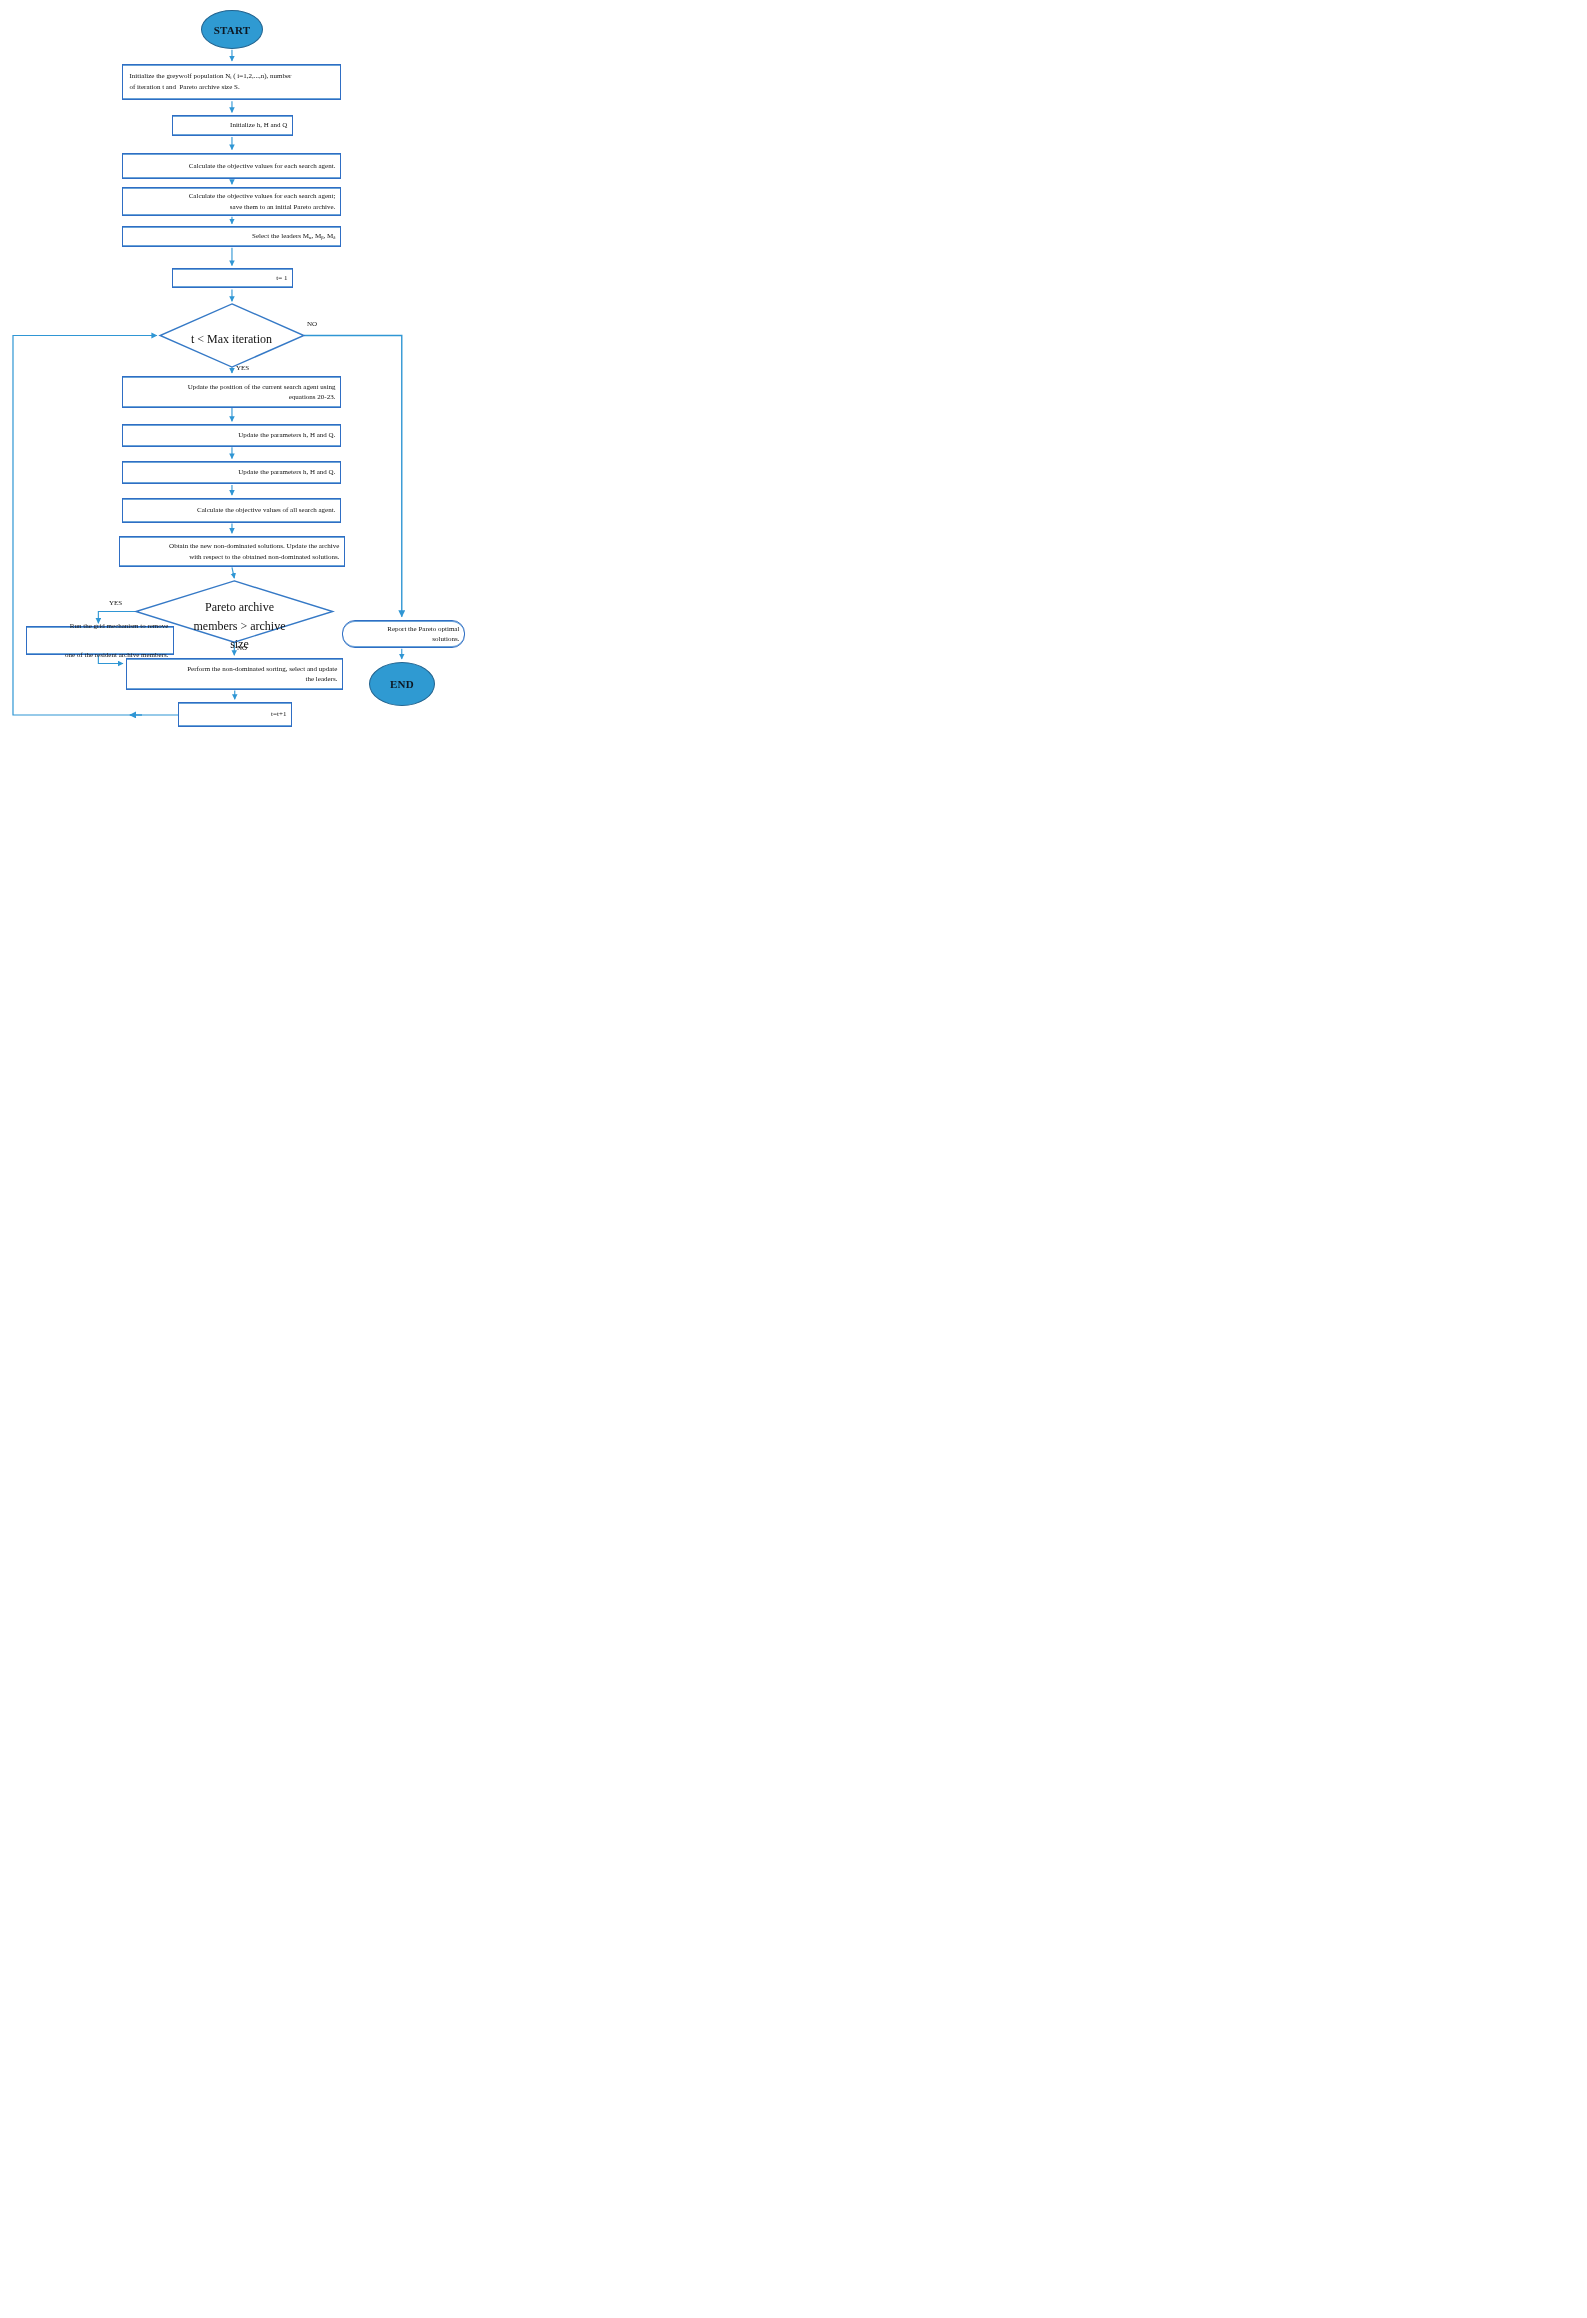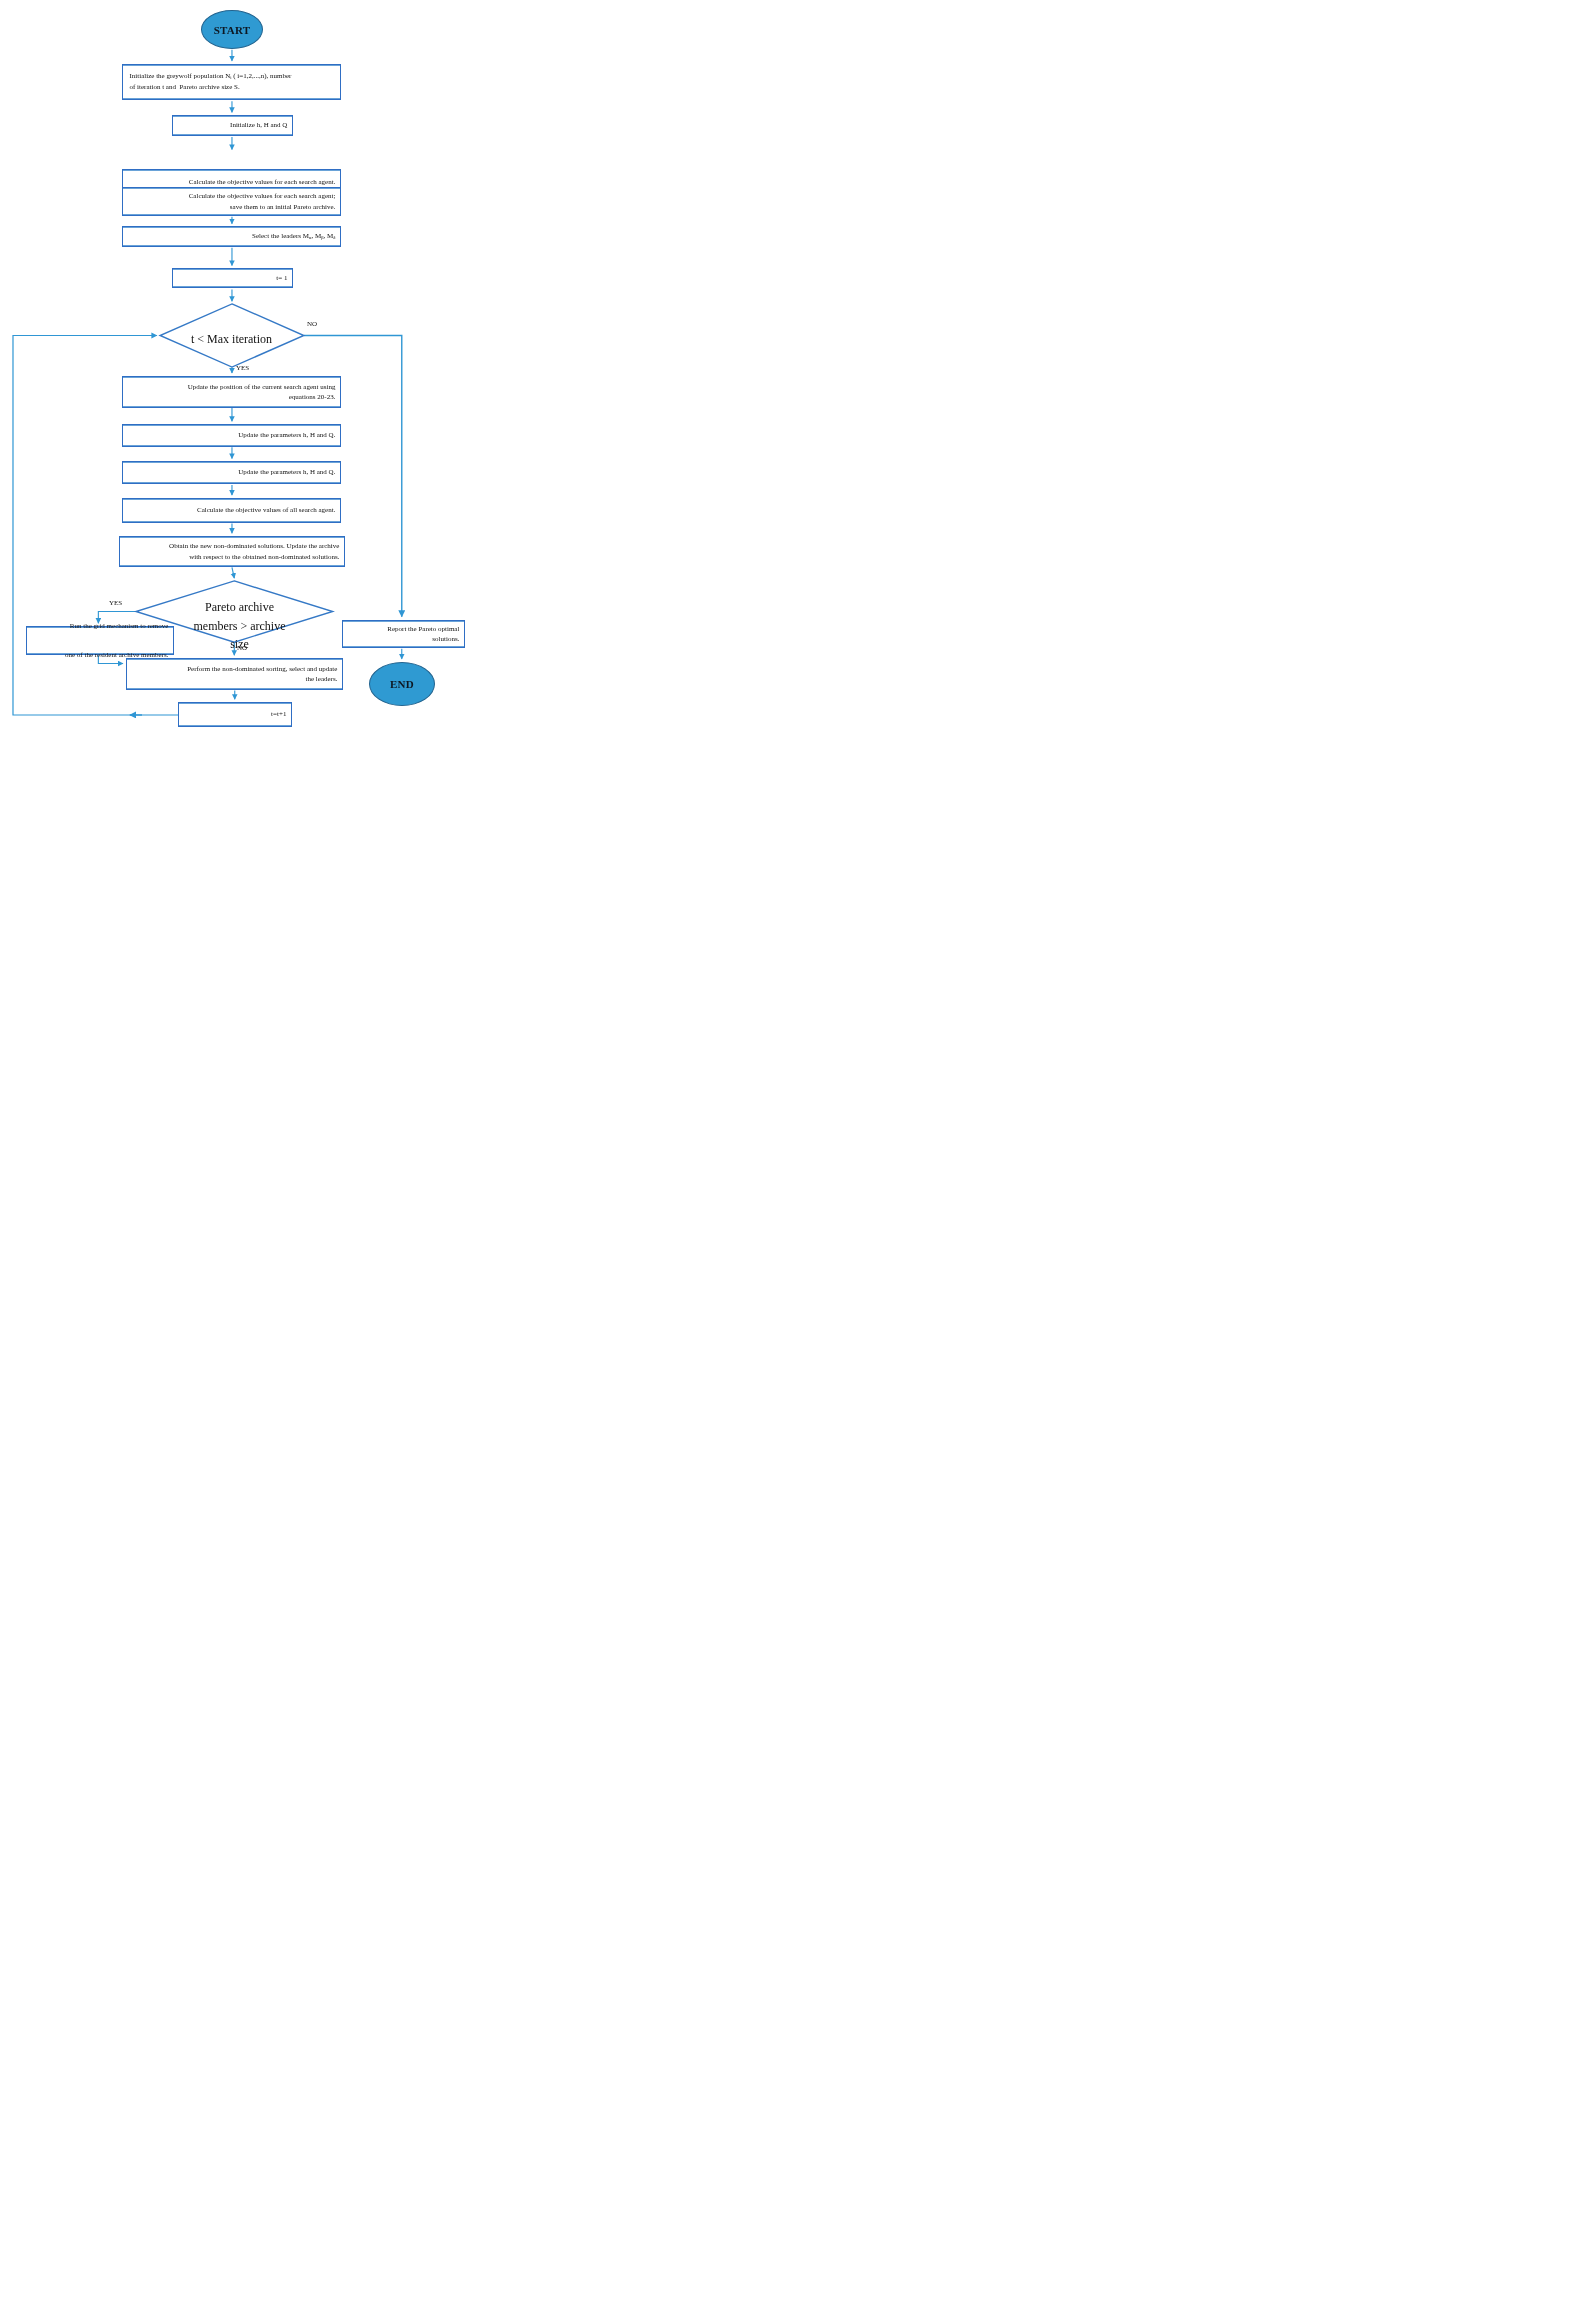--- a/index.html
+++ b/index.html
@@ -125,21 +125,21 @@
 
   <div class="node left-align" style="left:122px; top:64px; width:219px; height:36px; line-height:1.6;">
     <span><span>Initialize the greywolf population N</span><span class="sub">i</span><span> ( i=1,2,...,n), number</span></span>
     <span class="pre">of iteration t and  Pareto archive size S.</span>
   </div>
 
   <div class="node" style="left:172px; top:115px; width:121px; height:21px;">
     <span>Initialize h, H and Q</span>
   </div>
 
-  <div class="node" style="left:122px; top:153px; width:219px; height:26.4px;margin-top:16px;">
+  <div class="node" style="left:122px; top:153px; width:219px; height:26.4px;">
     <span>Calculate the objective values for each search agent.</span>
   </div>
 
   <div class="node" style="left:122px; top:187px; width:219px; height:29px;">
     <span>Calculate the objective values for each search agent;</span>
     <span>save them to an initial Pareto archive.</span>
   </div>
 
   <div class="node" style="left:122px; top:226px; width:219px; height:21px;">
     <span><span>Select the leaders M</span><span class="sub">α</span><span>, M</span><span class="sub">β</span><span>, M</span><span class="sub">δ</span></span>
@@ -182,21 +182,21 @@
   </div>
 
   <div class="lbl" style="left:109px; top:599px;">YES</div>
   <div class="lbl" style="left:237px; top:644px;">NO</div>
 
   <div class="node" style="left:26px; top:626px; width:148px; height:29px;gap:19px;">
     <span>Run the grid mechanism to remove</span>
     <span>one of the resident archive members.</span>
   </div>
 
-  <div class="node" style="left:342px; top:620px; width:123px; height:28px;">
+  <div class="node" style="left:342px; top:620px; width:123px; height:28px;border-radius:13px;">
     <span>Report the Pareto optimal</span>
     <span>solutions.</span>
   </div>
 
   <div class="node" style="left:126px; top:658px; width:217px; height:32px;">
     <span>Perform the non-dominated sorting, select and update</span>
     <span>the leaders.</span>
   </div>
 
   <div class="node" style="left:178px; top:702px; width:114px; height:24.6px;padding-left:40px;">

